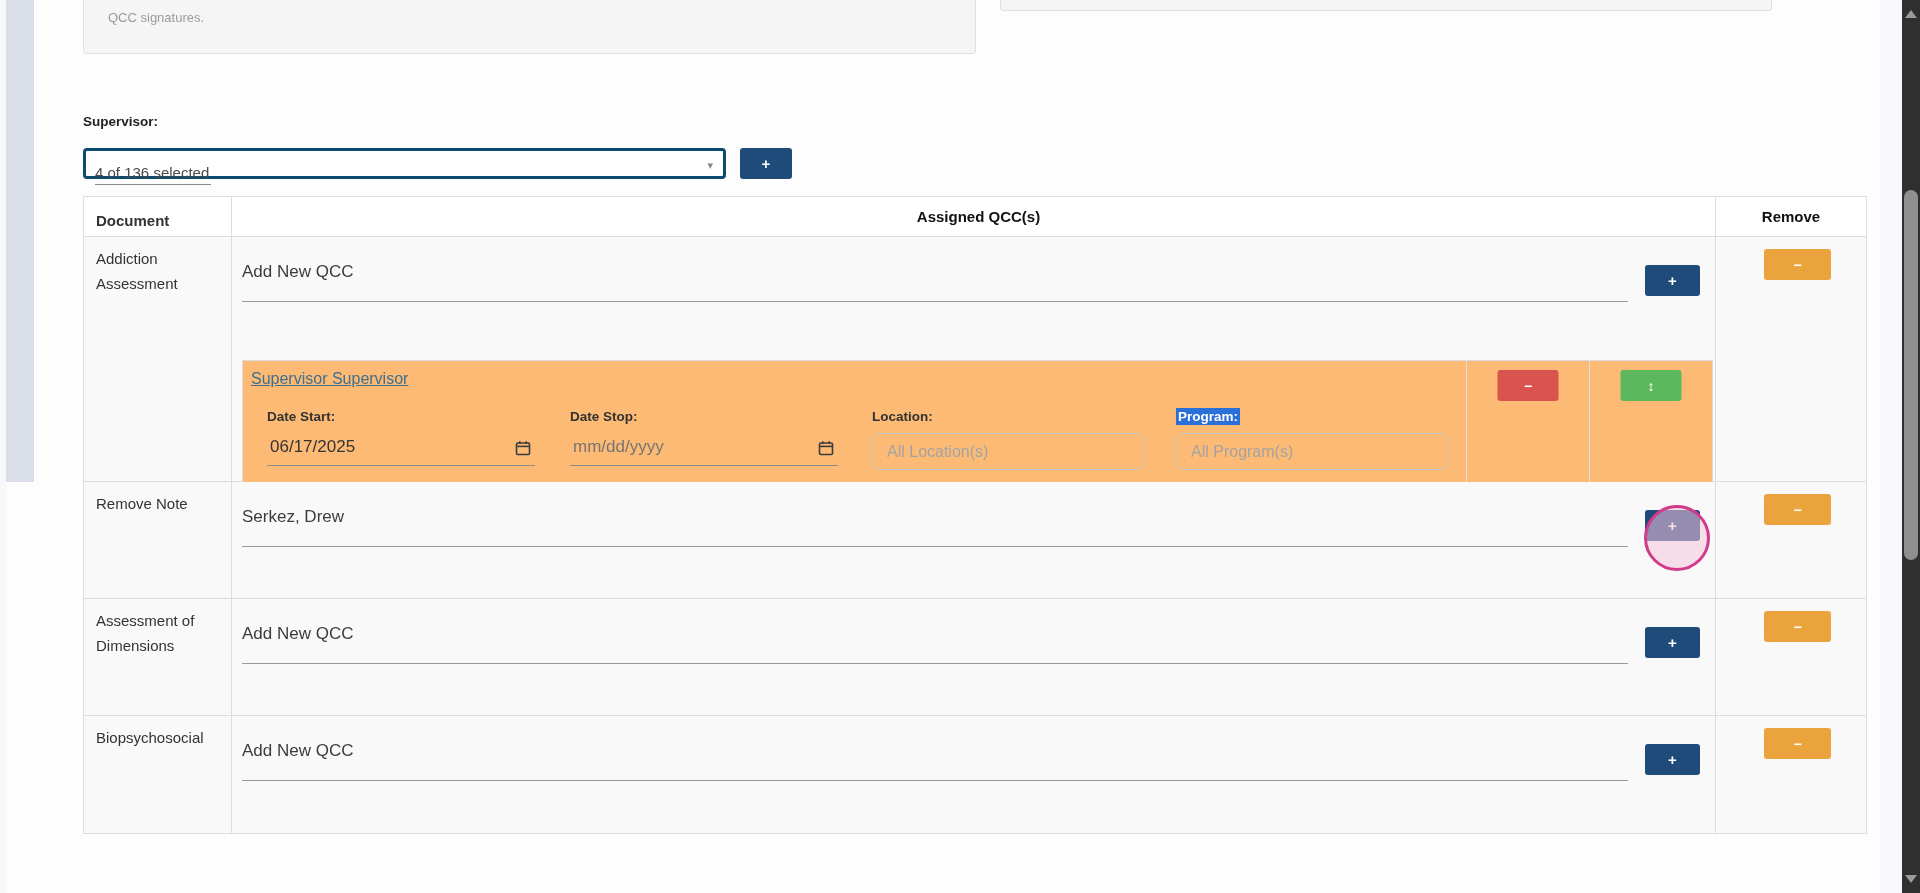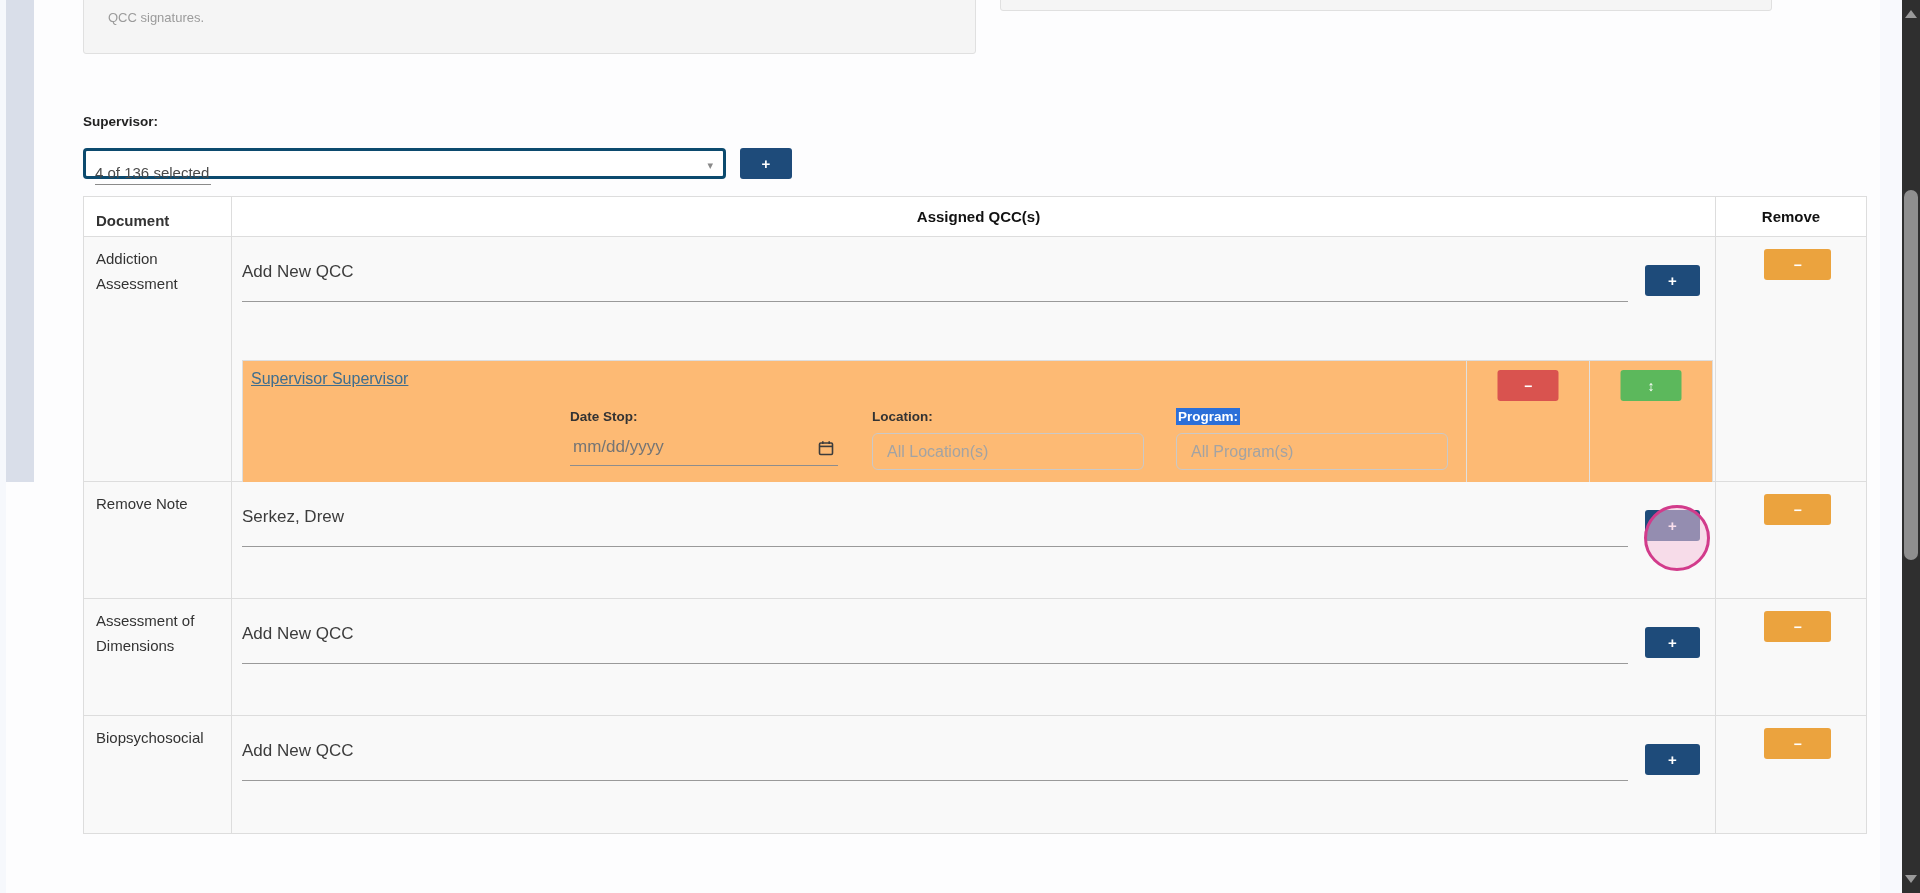--- a/index.html
+++ b/index.html
@@ -122,20 +122,34 @@
         <span class="qcc-field-text">Add New QCC</span>
         <div class="qcc-underline"></div>
         <button class="btn btn-blue row-add-btn">
           <span>+</span>
         </button>
 
         <div class="detail-panel">
           <div class="detail-main">
             <a class="assignee-link">Supervisor Supervisor</a>
 
+            <div class="fieldgroup fg-datestart">
+              <div class="fg-label">Date Start:</div>
+              <div class="date-wrap">
+                <input class="date-input" readonly="" value="06/17/2025" style="">
+                <span class="cal-icon">
+                  <svg width="16" height="16" viewBox="0 0 16 16">
+                      <rect x="1.5" y="3" width="13" height="11.5" rx="1.2" fill="none" stroke="#3c3c3c" stroke-width="1.6"></rect>
+                      <line x1="1.5" y1="6.4" x2="14.5" y2="6.4" stroke="#3c3c3c" stroke-width="1.6"></line>
+                      <line x1="4.8" y1="1.2" x2="4.8" y2="4" stroke="#3c3c3c" stroke-width="1.6"></line>
+                      <line x1="11.2" y1="1.2" x2="11.2" y2="4" stroke="#3c3c3c" stroke-width="1.6"></line>
+                    </svg>
+                </span>
+              </div>
+            </div>
 
             <div class="fieldgroup fg-datestop">
               <div class="fg-label">Date Stop:</div>
               <div class="date-wrap">
                 <input class="date-input" readonly="" placeholder="mm/dd/yyyy" style="">
                 <span class="cal-icon">
                   <svg width="16" height="16" viewBox="0 0 16 16">
                       <rect x="1.5" y="3" width="13" height="11.5" rx="1.2" fill="none" stroke="#3c3c3c" stroke-width="1.6"></rect>
                       <line x1="1.5" y1="6.4" x2="14.5" y2="6.4" stroke="#3c3c3c" stroke-width="1.6"></line>
                       <line x1="4.8" y1="1.2" x2="4.8" y2="4" stroke="#3c3c3c" stroke-width="1.6"></line>

